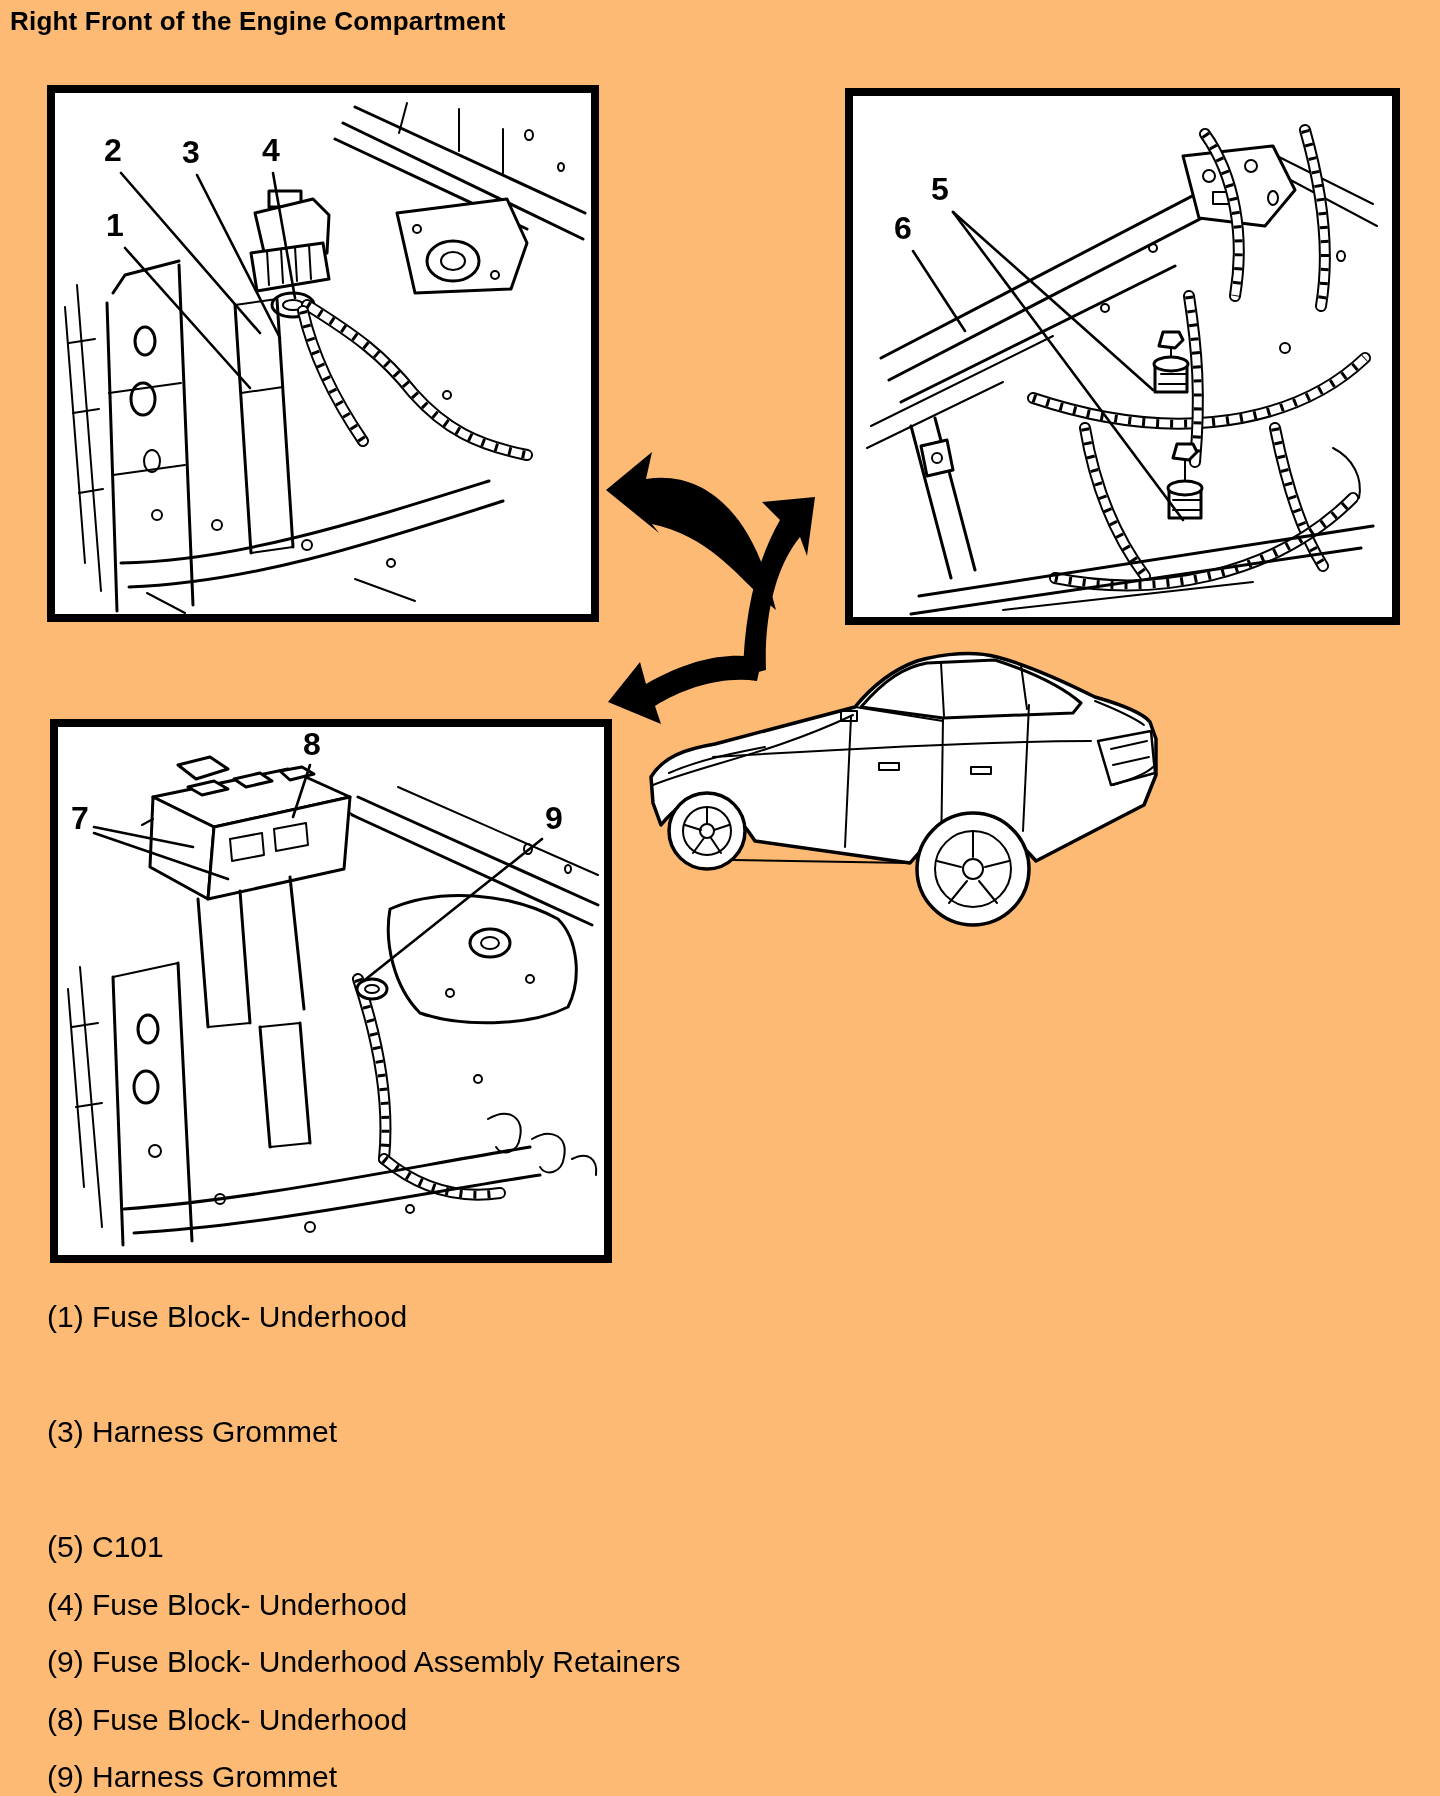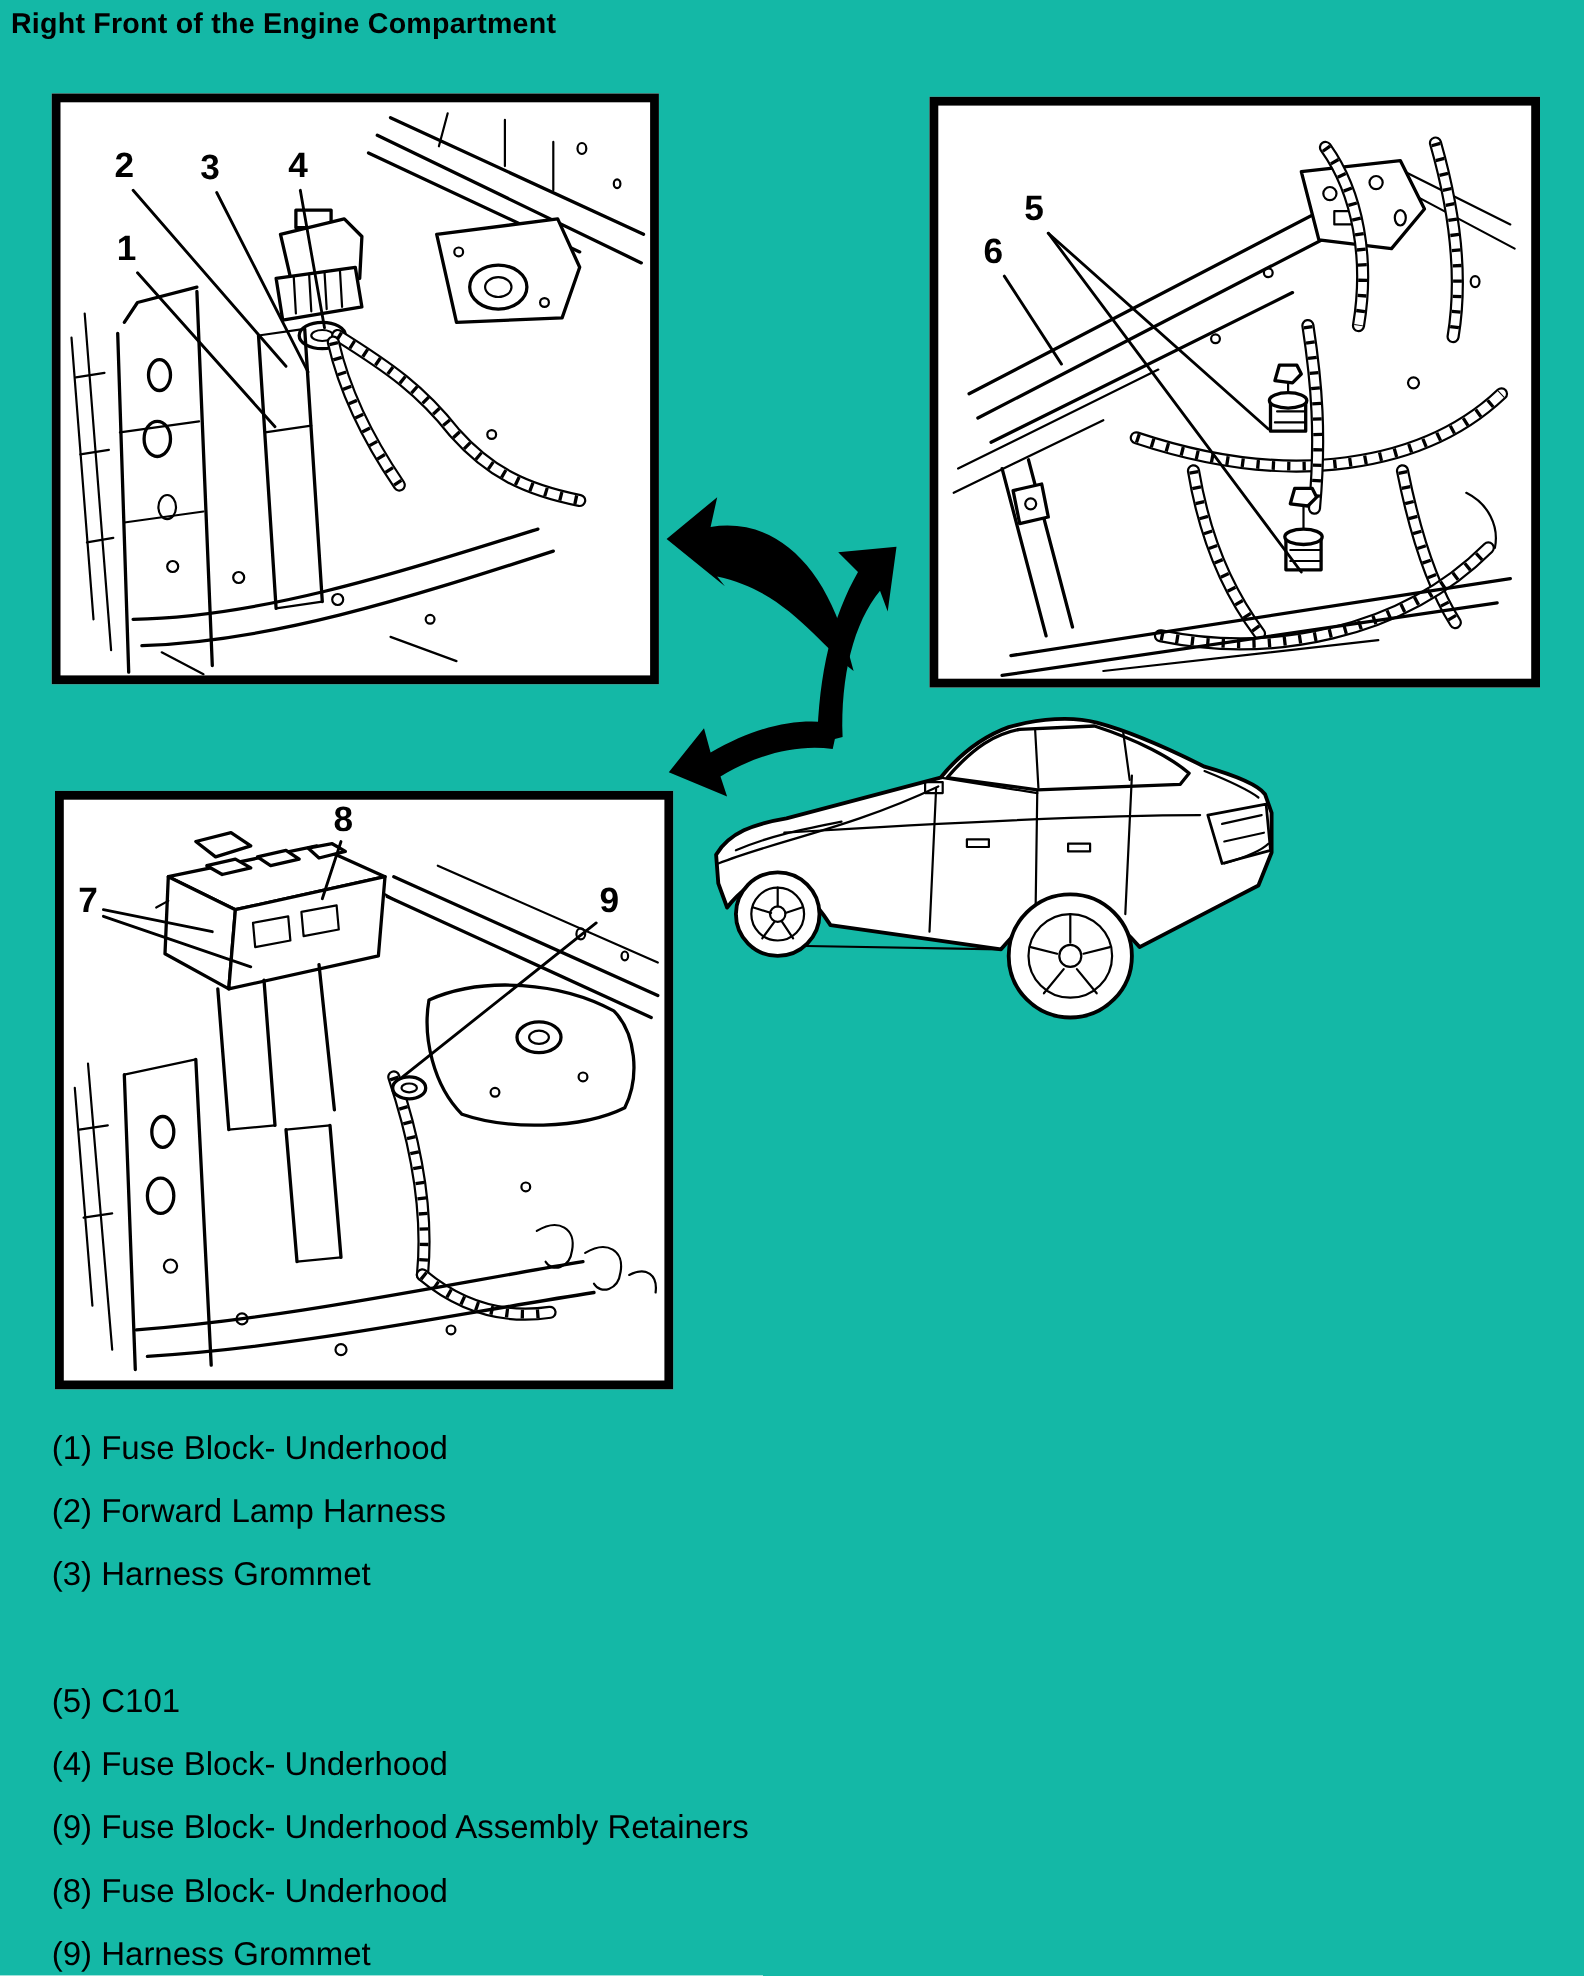--- a/index.html
+++ b/index.html
@@ -1,16 +1,16 @@
 <!DOCTYPE html>
 <html><head>
 <meta charset="utf-8">
 <style>
   html,body{margin:0;padding:0;background:#fff;}
-  #page{position:relative;width:1440px;height:1796px;background:#14b8a6;
+  #page{position:relative;width:1440px;height:1796px;background:#fdba74;
         font-family:"Liberation Sans", sans-serif;color:#000;overflow:hidden;}
   #doc-title{position:absolute;left:10px;top:6px;font-size:26px;font-weight:bold;
              letter-spacing:0.2px;white-space:nowrap;}
   .view-panel{position:absolute;border:8px solid #000;background:#fff;box-sizing:border-box;}
   #panel-top-left  {left:47px; top:85px;  width:552px;height:537px;}
   #panel-top-right {left:845px;top:88px;  width:555px;height:537px;}
   #panel-bottom-left{left:50px;top:719px; width:562px;height:544px;}
   .view-panel svg{display:block;width:100%;height:100%;}
   .ln  {fill:none;stroke:#000;stroke-width:3;stroke-linecap:round;stroke-linejoin:round;}
   .ln2 {fill:none;stroke:#000;stroke-width:2;stroke-linecap:round;stroke-linejoin:round;}
@@ -375,21 +375,20 @@
   </svg>
 
   <svg class="arrow">
     <path fill="#000" d="M606,490 L652,452 L646,479 C702,470 748,510 770,588 L776,610 C744,585 714,537 652,524 L659,533 Z"></path>
     <path fill="#000" d="M815,497 L762,502 L780,520 C757,560 744,612 743,676 L766,670 C764,615 776,566 800,537 L807,556 Z"></path>
     <path fill="#000" d="M608,702 L640,662 L646,684 C692,658 728,652 762,658 L757,681 C722,676 684,688 655,706 L661,724 Z"></path>
   </svg>
 
   <div id="legend">
     <div class="legend-item" style="top:1300px">(1) Fuse Block- Underhood</div>
-    <div class="legend-item" style="top:1357.5px">(2) Forward Lamp Harness</div>
     <div class="legend-item" style="top:1415px">(3) Harness Grommet</div>
     <div class="legend-item" style="top:1530px">(5) C101</div>
     <div class="legend-item" style="top:1587.5px">(4) Fuse Block- Underhood</div>
     <div class="legend-item" style="top:1645px">(9) Fuse Block- Underhood Assembly Retainers</div>
     <div class="legend-item" style="top:1702.5px">(8) Fuse Block- Underhood</div>
     <div class="legend-item" style="top:1760px">(9) Harness Grommet</div>
   </div>
 
 </div>
 

